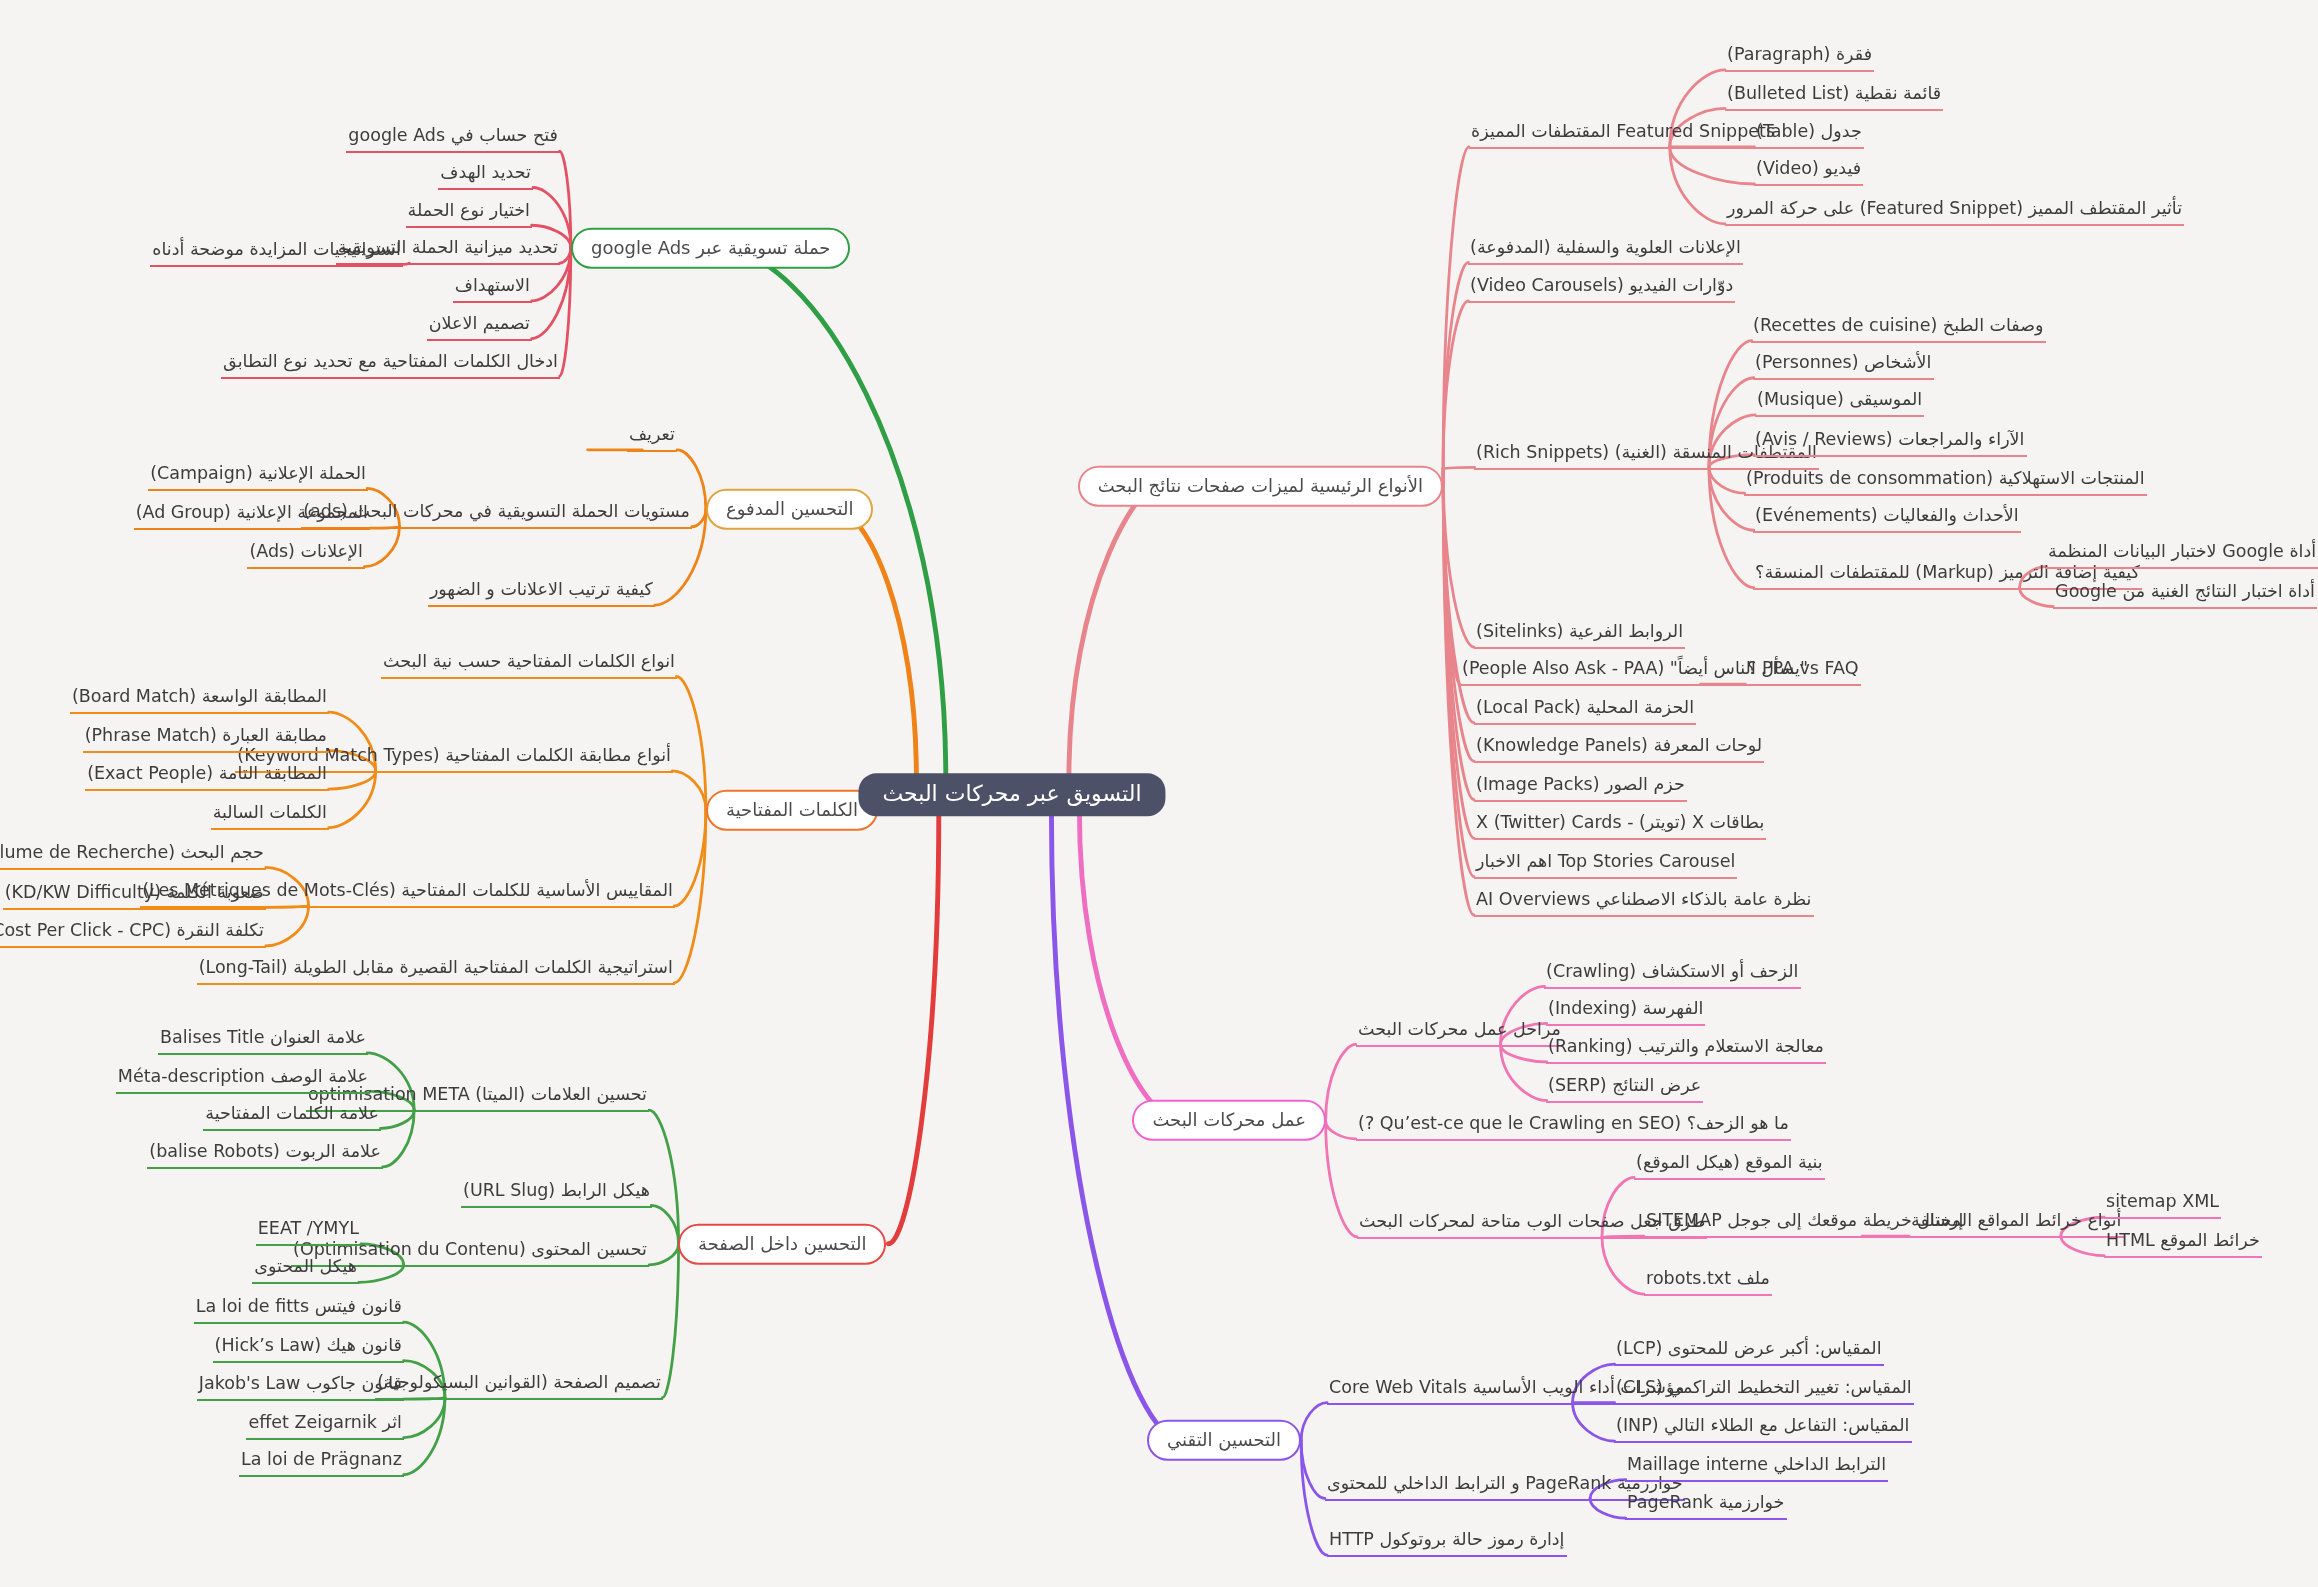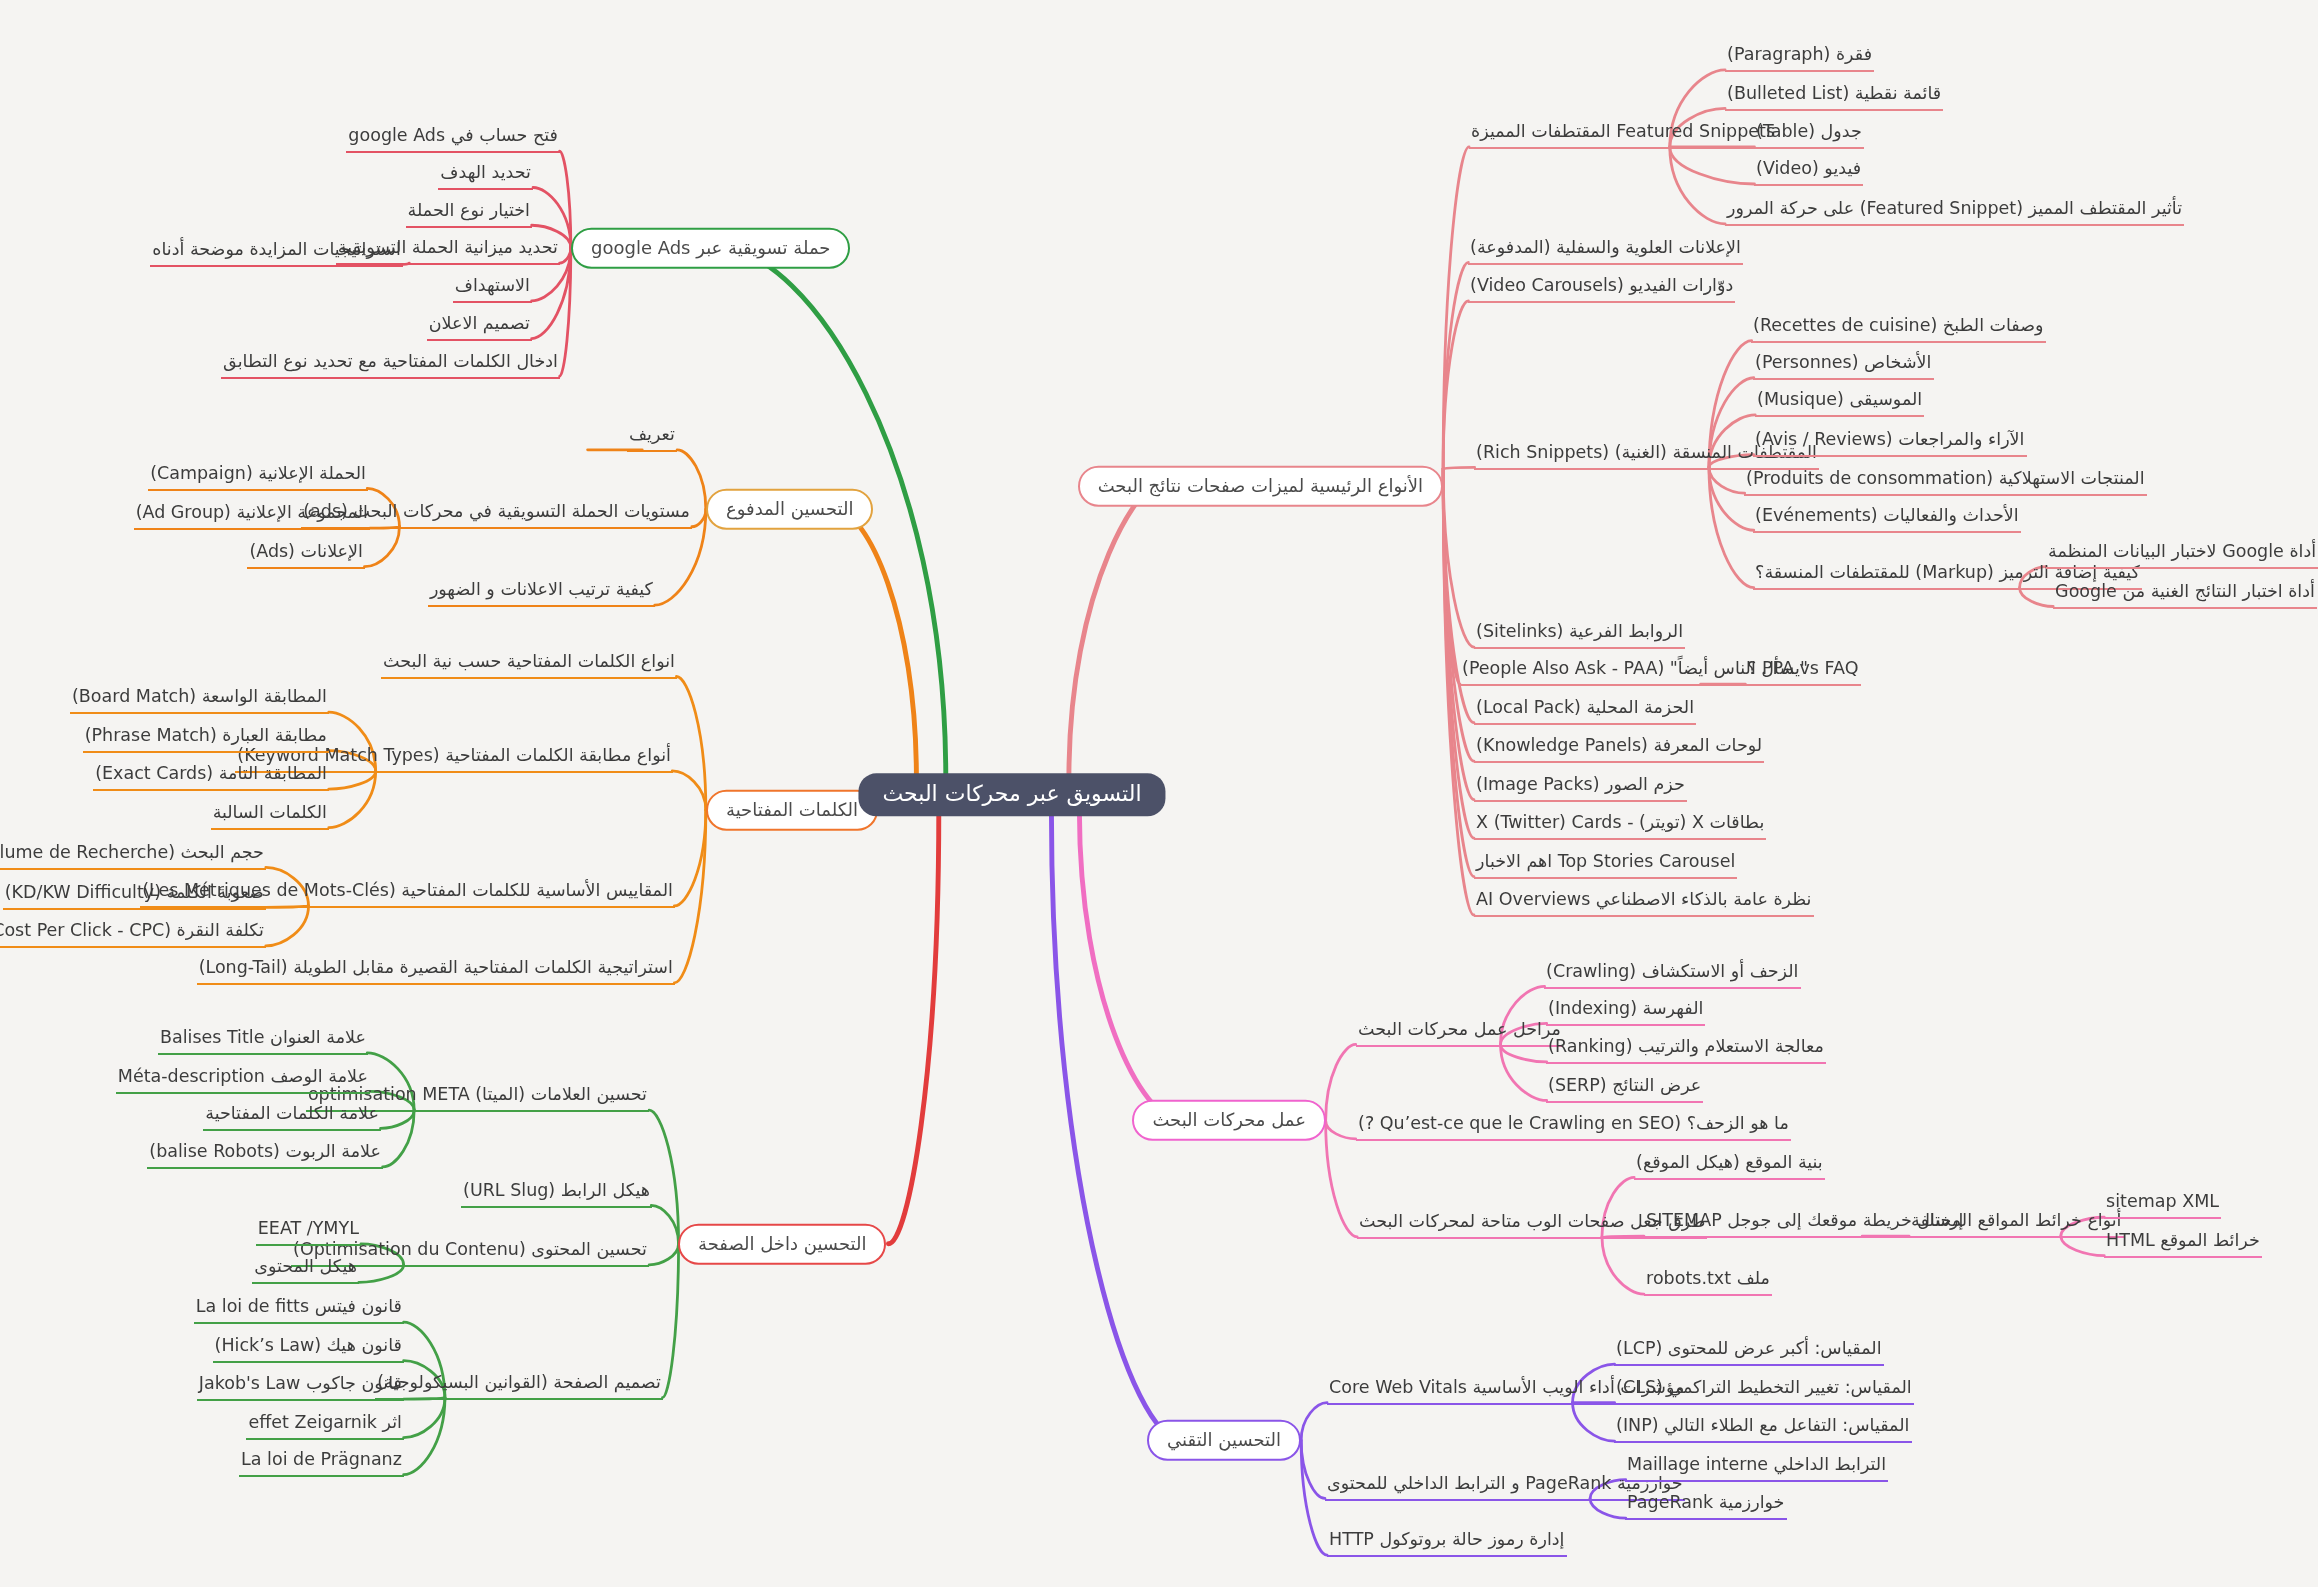--- a/index.html
+++ b/index.html
@@ -143,21 +143,21 @@
     <div class="leaf" style="border-bottom-color: rgb(239, 131, 24); top: 500px; right: 1627px;">مستويات الحملة التسويقية في محركات البحث (ads)</div>
     <div class="leaf" style="border-bottom-color: rgb(239, 131, 24); top: 462px; right: 1951px;">الحملة الإعلانية (Campaign)</div>
     <div class="leaf" style="border-bottom-color: rgb(239, 131, 24); top: 501px; right: 1949px;">المجموعة الإعلانية (Ad Group)</div>
     <div class="leaf" style="border-bottom-color: rgb(239, 131, 24); top: 540px; right: 1954px;">الإعلانات (Ads)</div>
     <div class="leaf" style="border-bottom-color: rgb(239, 131, 24); top: 578px; right: 1664px;">كيفية ترتيب الاعلانات و الضهور</div>
     <div class="box" style="border-color: rgb(240, 117, 44); top: 810px; left: 706px;">الكلمات المفتاحية</div>
     <div class="leaf" style="border-bottom-color: rgb(240, 140, 23); top: 650px; right: 1642px; text-align: right;">انواع الكلمات المفتاحية حسب نية البحث</div>
     <div class="leaf" style="border-bottom-color: rgb(240, 140, 23); top: 744px; right: 1646px;">أنواع مطابقة الكلمات المفتاحية (Keyword Match Types)</div>
     <div class="leaf" style="border-bottom-color: rgb(240, 140, 23); top: 685px; right: 1990px;">المطابقة الواسعة (Board Match)</div>
     <div class="leaf" style="border-bottom-color: rgb(240, 140, 23); top: 724px; right: 1990px;">مطابقة العبارة (Phrase Match)</div>
-    <div class="leaf" style="border-bottom-color: rgb(240, 140, 23); top: 762px; right: 1990px;">المطابقة التامة (Exact Cards)</div>
+    <div class="leaf" style="border-bottom-color: rgb(240, 140, 23); top: 762px; right: 1990px;">المطابقة التامة (Exact People)</div>
     <div class="leaf" style="border-bottom-color: rgb(240, 140, 23); top: 801px; right: 1990px;">الكلمات السالبة</div>
     <div class="leaf" style="border-bottom-color: rgb(240, 140, 23); top: 879px; right: 1644px;">المقاييس الأساسية للكلمات المفتاحية (Les Métriques de Mots-Clés)</div>
     <div class="leaf" style="border-bottom-color: rgb(240, 140, 23); top: 841px; right: 2053px;">حجم البحث (Volume de Recherche)</div>
     <div class="leaf" style="border-bottom-color: rgb(240, 140, 23); top: 881px; right: 2053px;">صعوبة الكلمة (KD/KW Difficulty)</div>
     <div class="leaf" style="border-bottom-color: rgb(240, 140, 23); top: 919px; right: 2053px;">تكلفة النقرة (Cost Per Click - CPC)</div>
     <div class="leaf" style="border-bottom-color: rgb(240, 140, 23); top: 956px; right: 1644px;">استراتيجية الكلمات المفتاحية القصيرة مقابل الطويلة (Long-Tail)</div>
     <div class="box" style="border-color: rgb(230, 72, 72); top: 1244px; left: 678px;">التحسين داخل الصفحة</div>
     <div class="leaf" style="border-bottom-color: rgb(67, 160, 71); top: 1083px; right: 1670px;">تحسين العلامات (الميتا) optimisation META</div>
     <div class="leaf" style="border-bottom-color: rgb(67, 160, 71); top: 1026px; right: 1951px;">علامة العنوان Balises Title</div>
     <div class="leaf" style="border-bottom-color: rgb(67, 160, 71); top: 1065px; right: 1949px;">علامة الوصف Méta-description</div>

